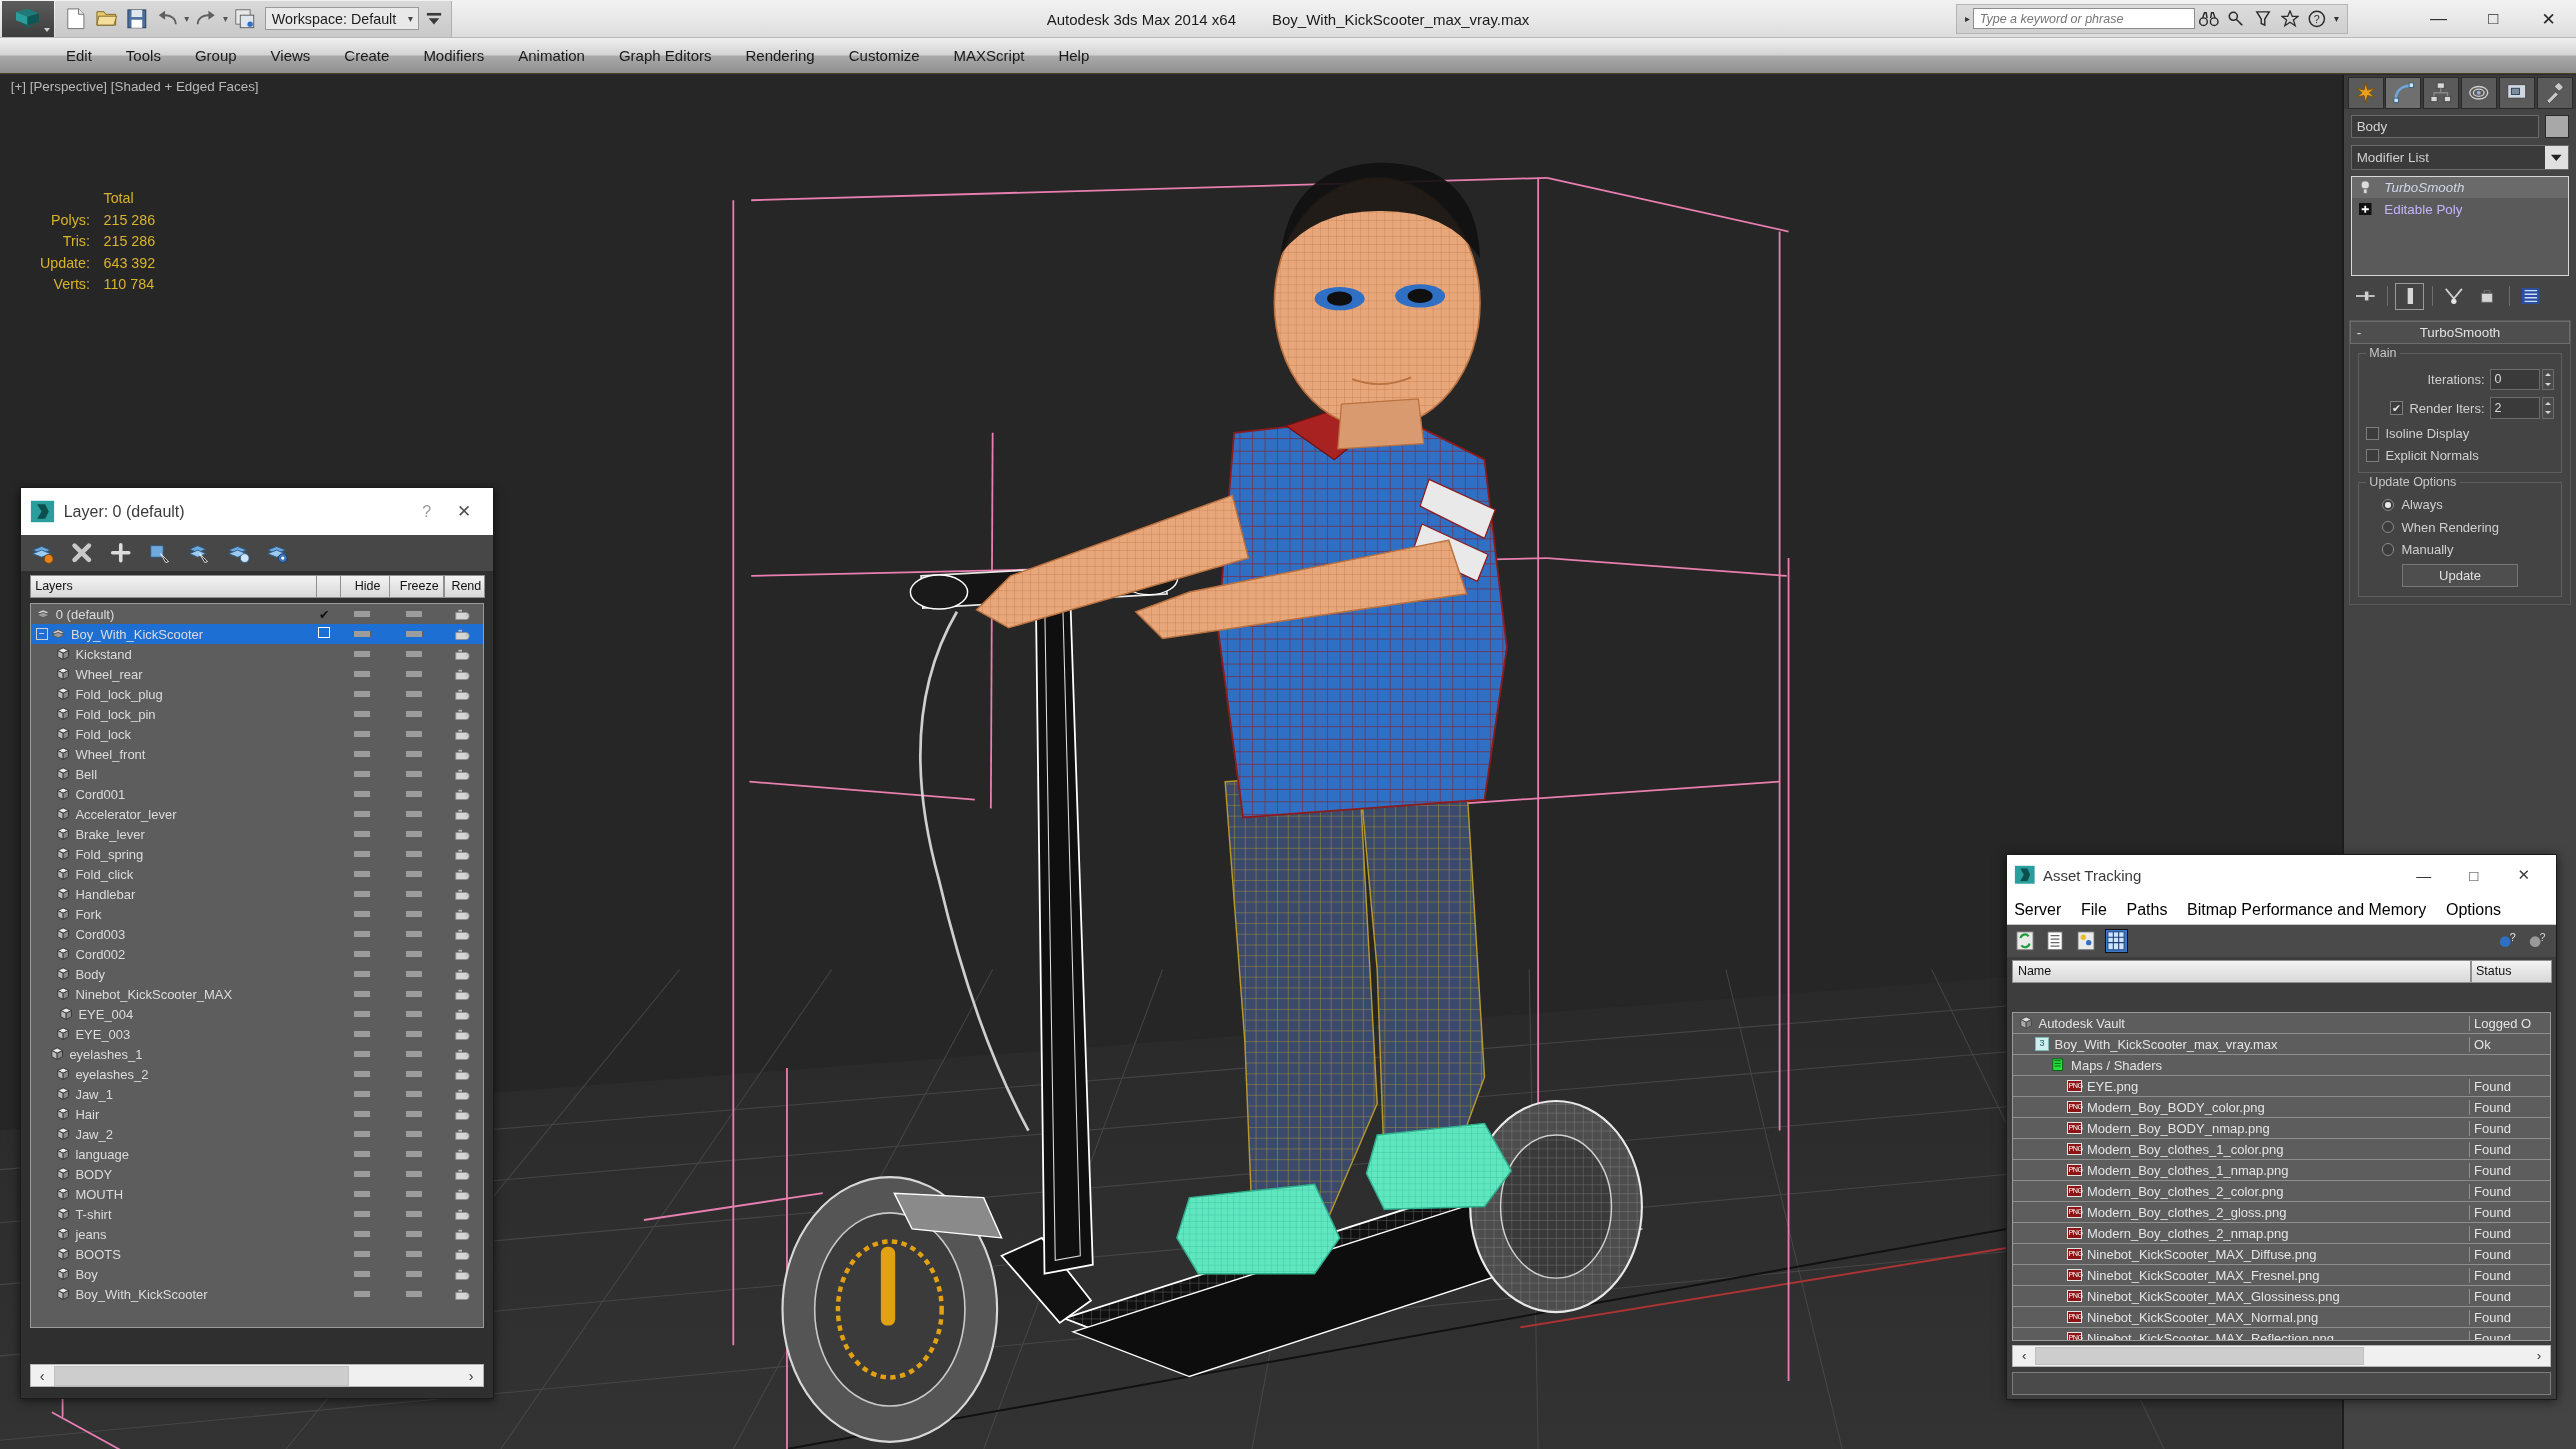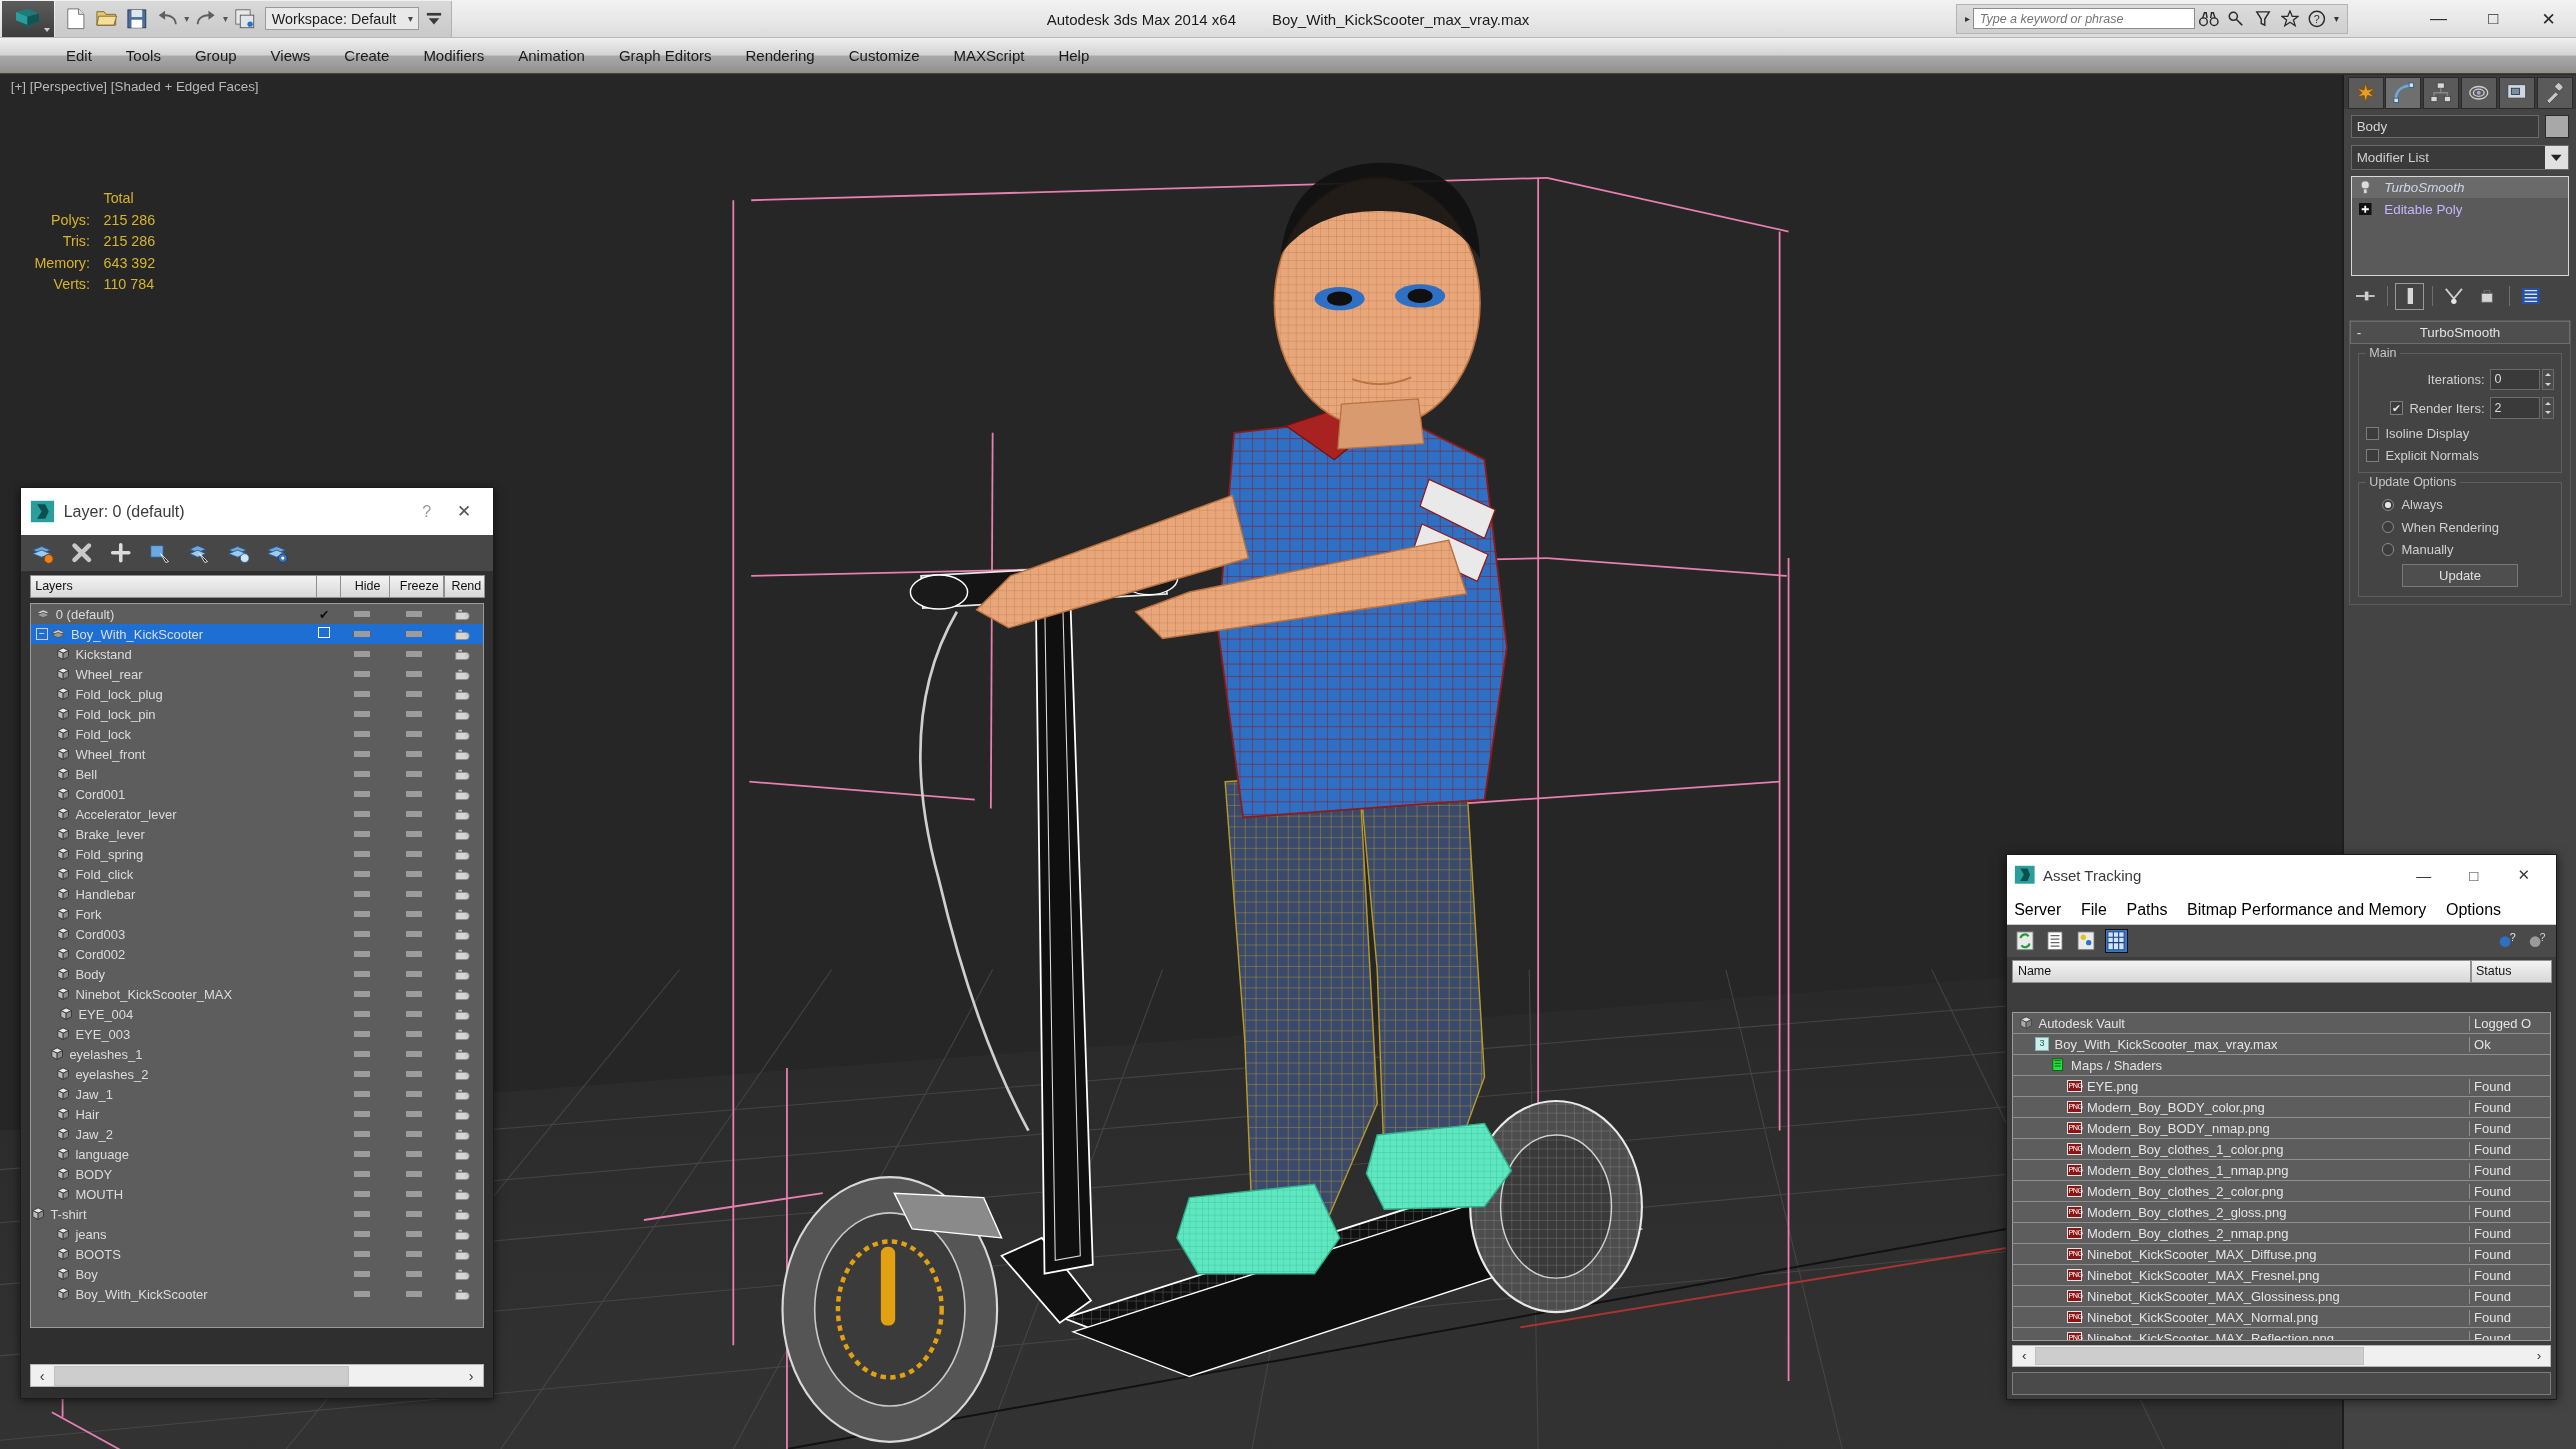--- a/index.html
+++ b/index.html
@@ -450,21 +450,21 @@
           </tr>
       <tr>
             <td class="k">Polys:</td>
           <td class="v">215 286</td>
           </tr>
       <tr>
             <td class="k">Tris:</td>
           <td class="v">215 286</td>
           </tr>
       <tr>
-            <td class="k">Memory:</td>
+            <td class="k">Update:</td>
           <td class="v">643 392</td>
           </tr>
       <tr>
             <td class="k">Verts:</td>
           <td class="v">110 784</td>
           </tr>
     </tbody>
       </table>
   </div>
 </div>
@@ -1251,21 +1251,21 @@
         </span>
         <span class="pot">
           <svg width="18" height="12.5" viewBox="0 0 20 14">
             <path d="M3 5h11a4 4 0 010 8H3z" fill="#d6d6d6" stroke="#8f8f8f"></path>
             <path d="M14 7h4l-4 4z" fill="#c2c2c2"></path>
             <rect x="6" y="2" width="4" height="2" fill="#bfbfbf"></rect>
           </svg>
         </span>
       </div>
       <div class="lrow">
-        <span class="nm" style="">
+        <span class="nm" style="padding-left:25px">
           <svg class="licon" viewBox="0 0 16 15">
             <polygon points="2,4 8,1 14,4 8,7" fill="#e8e8e8" stroke="#333"></polygon>
             <polygon points="2,4 8,7 8,14 2,11" fill="#b8b8b8" stroke="#333"></polygon>
             <polygon points="14,4 8,7 8,14 14,11" fill="#888" stroke="#333"></polygon>
           </svg>
           <span>T-shirt</span>
         </span>
         <span class="chk"></span>
         <span class="dash">
           <i></i>

